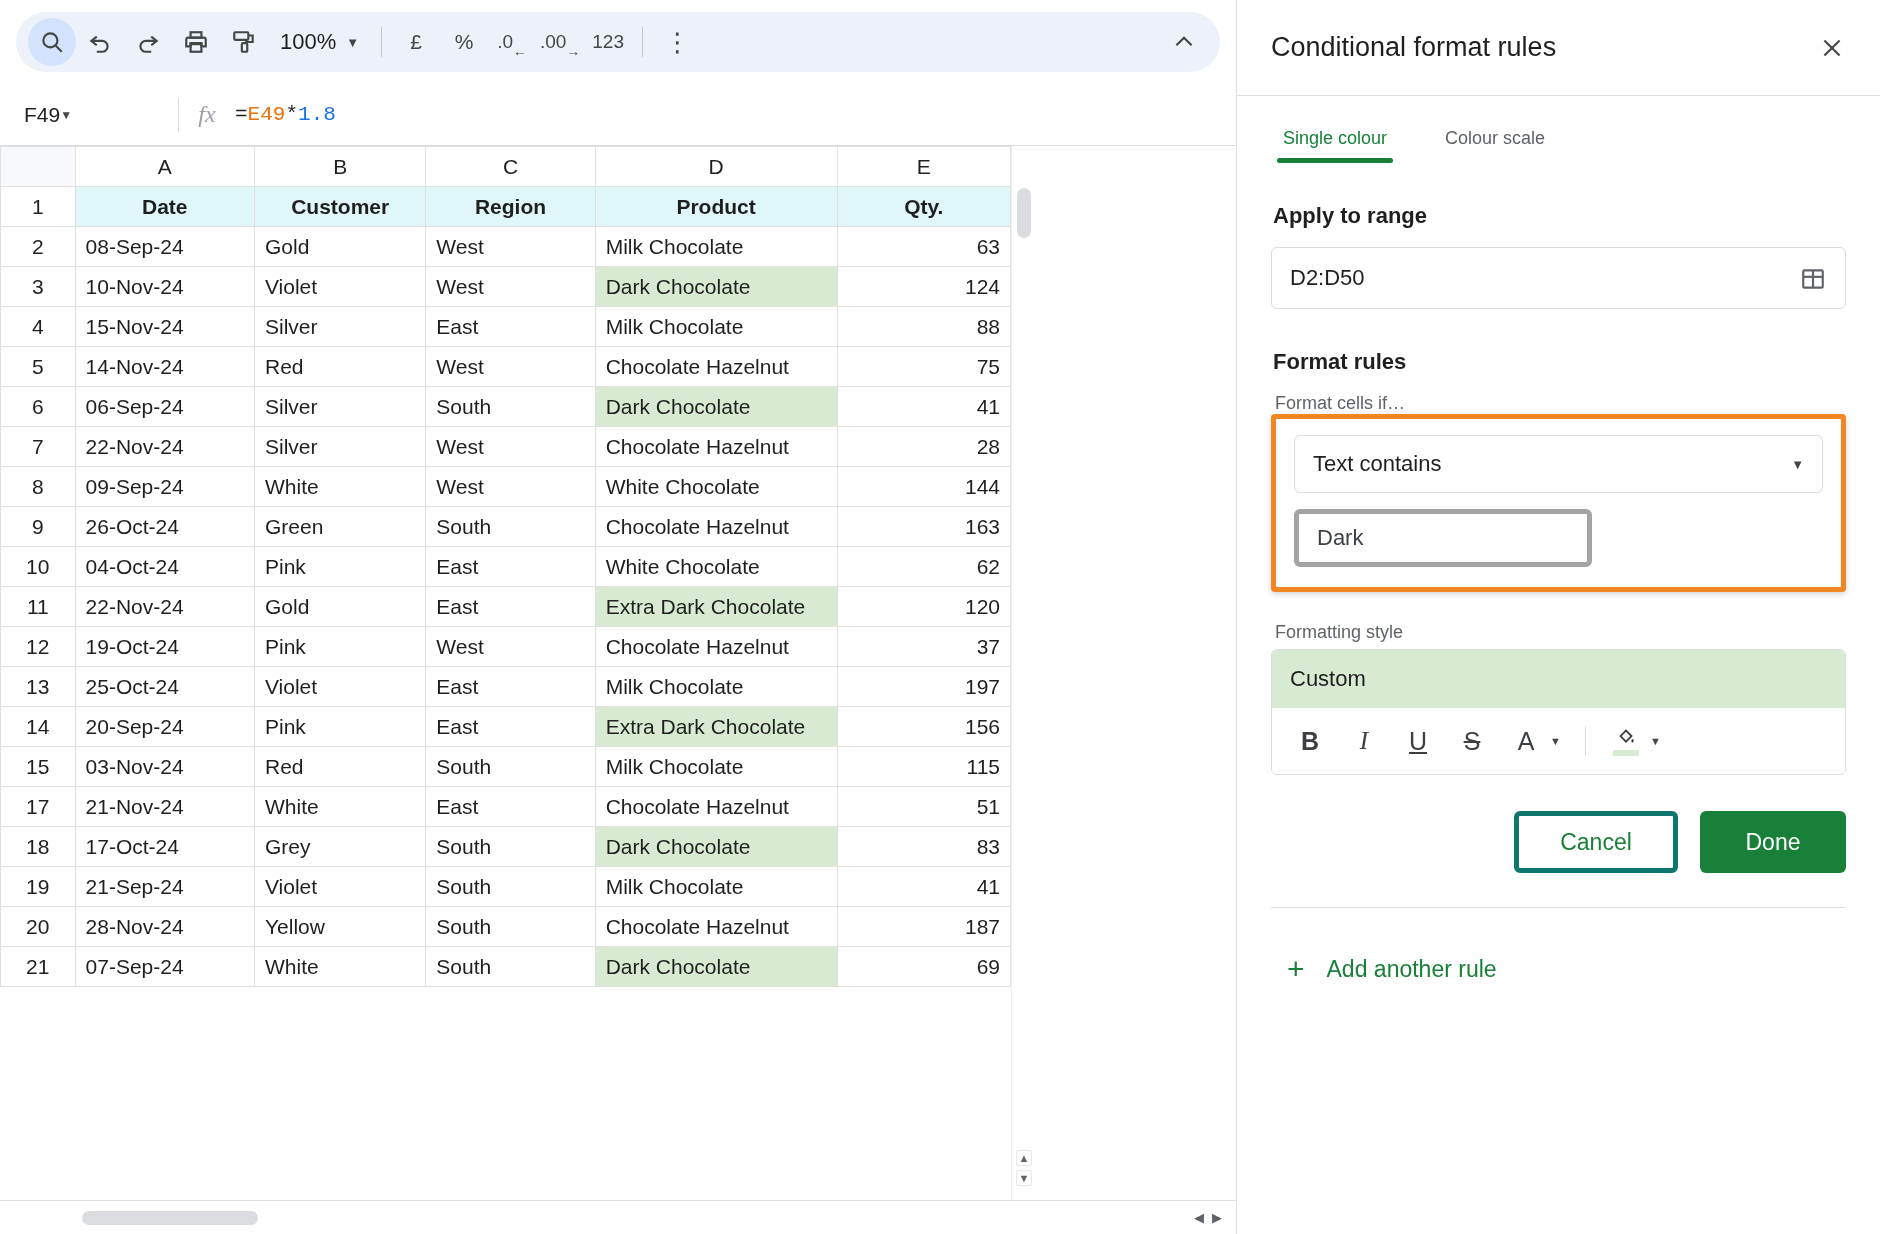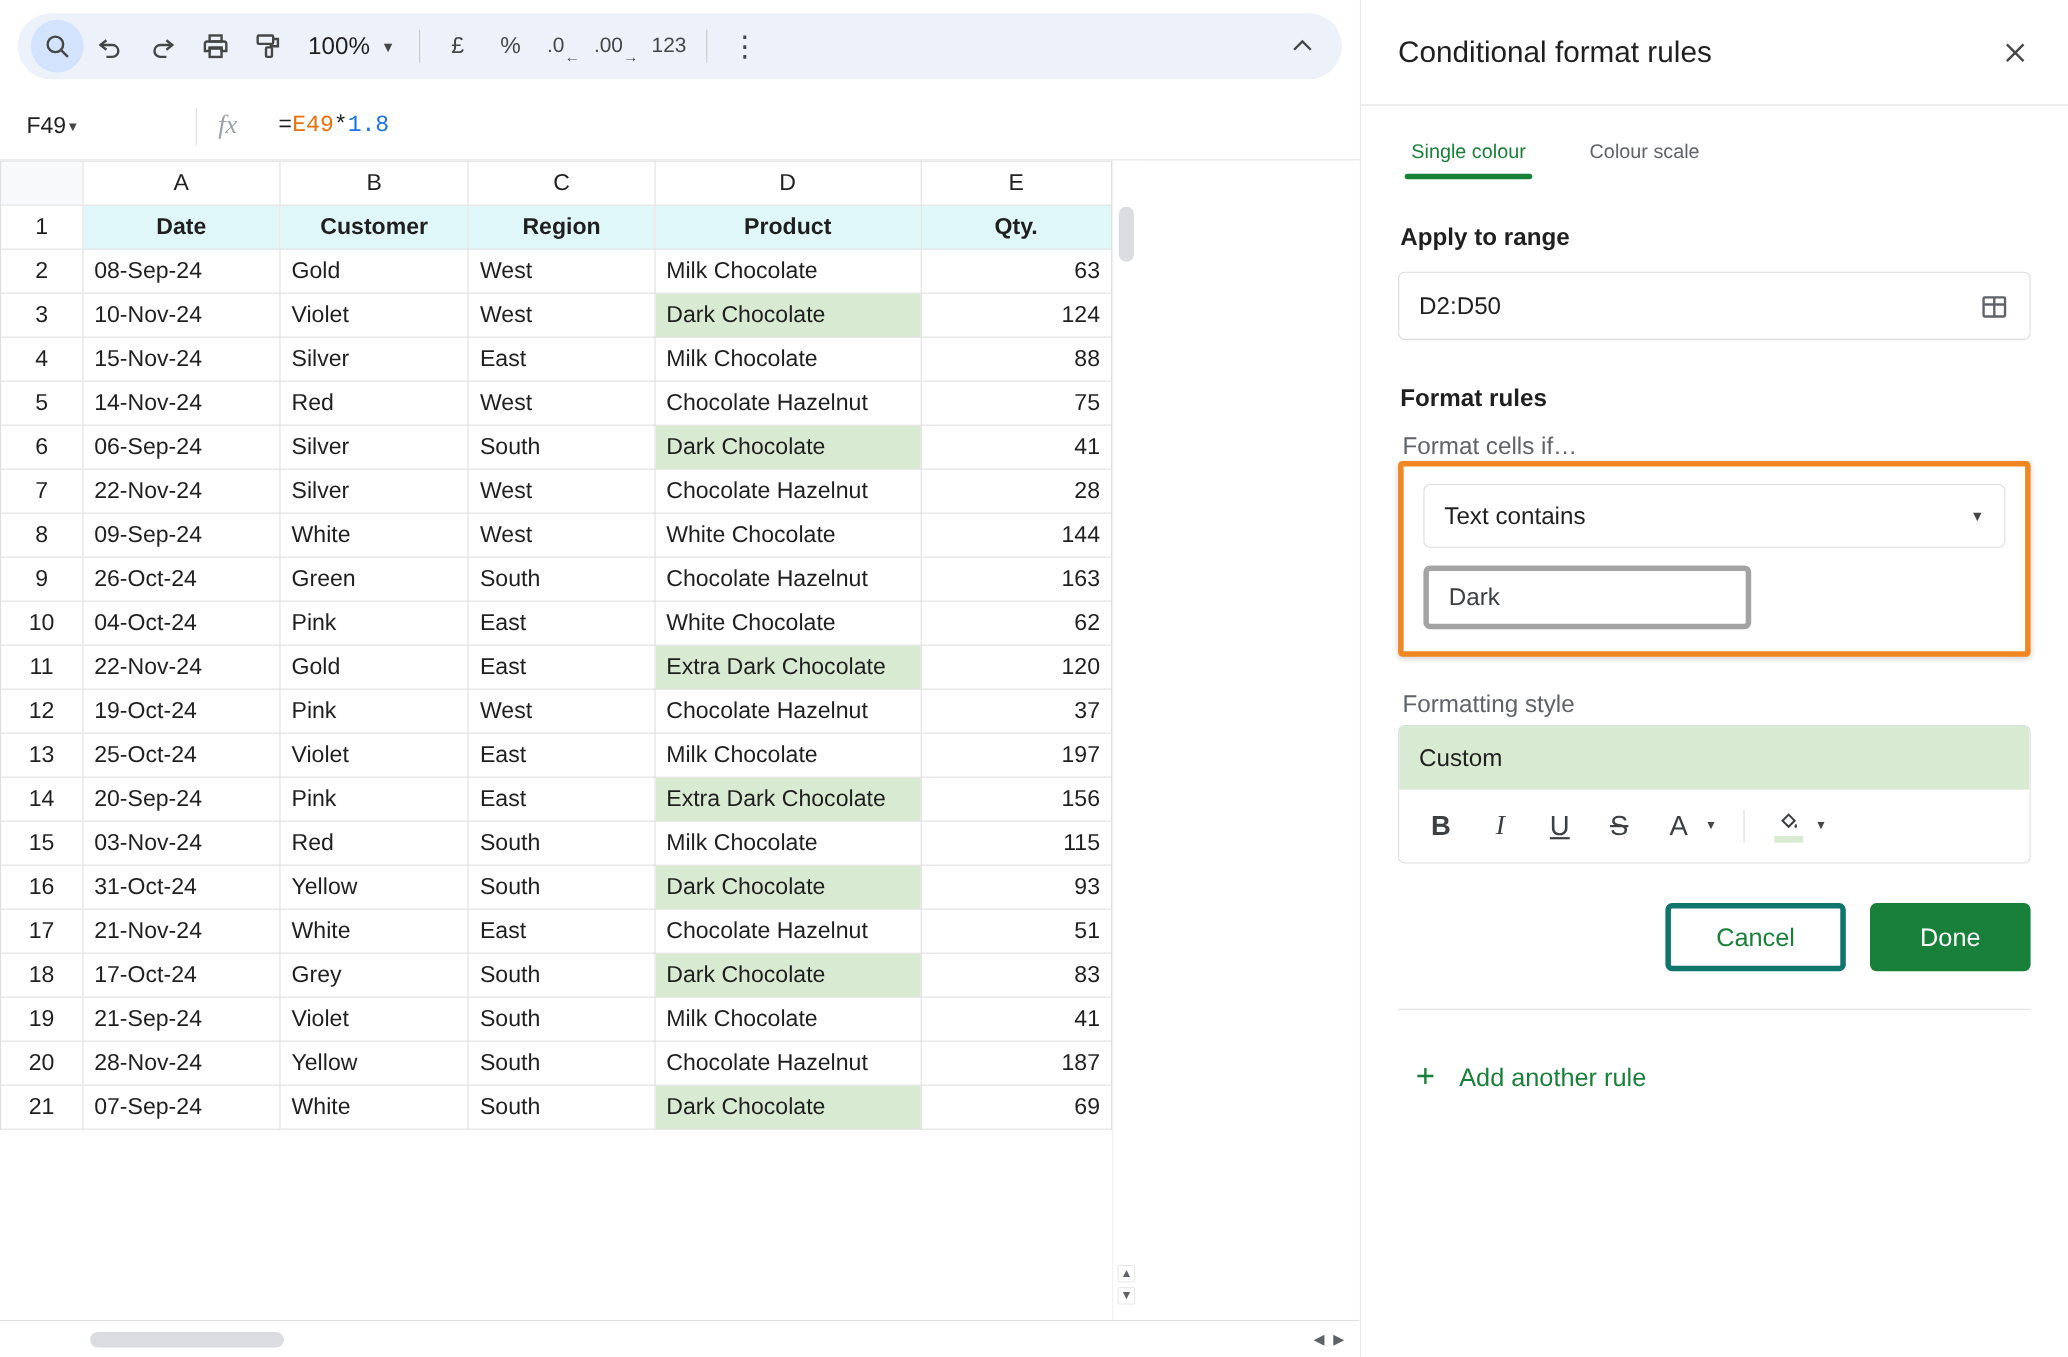--- a/index.html
+++ b/index.html
@@ -92,21 +92,20 @@
     color: #9aa0a6;
   }
   .formula-input {
     flex: 1;
     font-size: 21px;
     color: #1f1f1f;
     font-family: "Liberation Mono", monospace;
     padding-right: 12px;
     white-space: pre;
     cursor: text;
-    margin-left: 18px;
   }
   .tok-ref { color: #e8710a; }
   .tok-num { color: #1a73e8; }
 
   
   .grid-wrap {
     flex: 1;
     position: relative;
     overflow: hidden;
     background: #fff;
@@ -270,21 +269,21 @@
     border-radius: 3px;
   }
 
   .sec-label {
     font-size: 22px;
     color: #1f1f1f;
     margin: 40px 0 18px 2px;
   }
   .sec-label.bold { font-weight: bold; }
   .sub-label {
-    font-size: 22px;
+    font-size: 18px;
     color: #5f6368;
     margin: 0 0 6px 4px;
   }
 
   .range-field {
     height: 62px;
     border: 1px solid #dadce0;
     border-radius: 6px;
     display: flex; align-items: center;
     padding: 0 18px;
@@ -619,28 +618,20 @@
               <td class=" hl">Extra Dark Chocolate</td>
               <td class="num">156</td>
             </tr>
             <tr>
               <th class="rowhead">15</th>
               <td class="">03-Nov-24</td>
               <td class="">Red</td>
               <td class="">South</td>
               <td class="">Milk Chocolate</td>
               <td class="num">115</td>
-            </tr>
-            <tr>
-              <th class="rowhead">16</th>
-              <td class="">31-Oct-24</td>
-              <td class="">Yellow</td>
-              <td class="">South</td>
-              <td class=" hl">Dark Chocolate</td>
-              <td class="num">93</td>
             </tr>
             <tr>
               <th class="rowhead">17</th>
               <td class="">21-Nov-24</td>
               <td class="">White</td>
               <td class="">East</td>
               <td class="">Chocolate Hazelnut</td>
               <td class="num">51</td>
             </tr>
             <tr>

